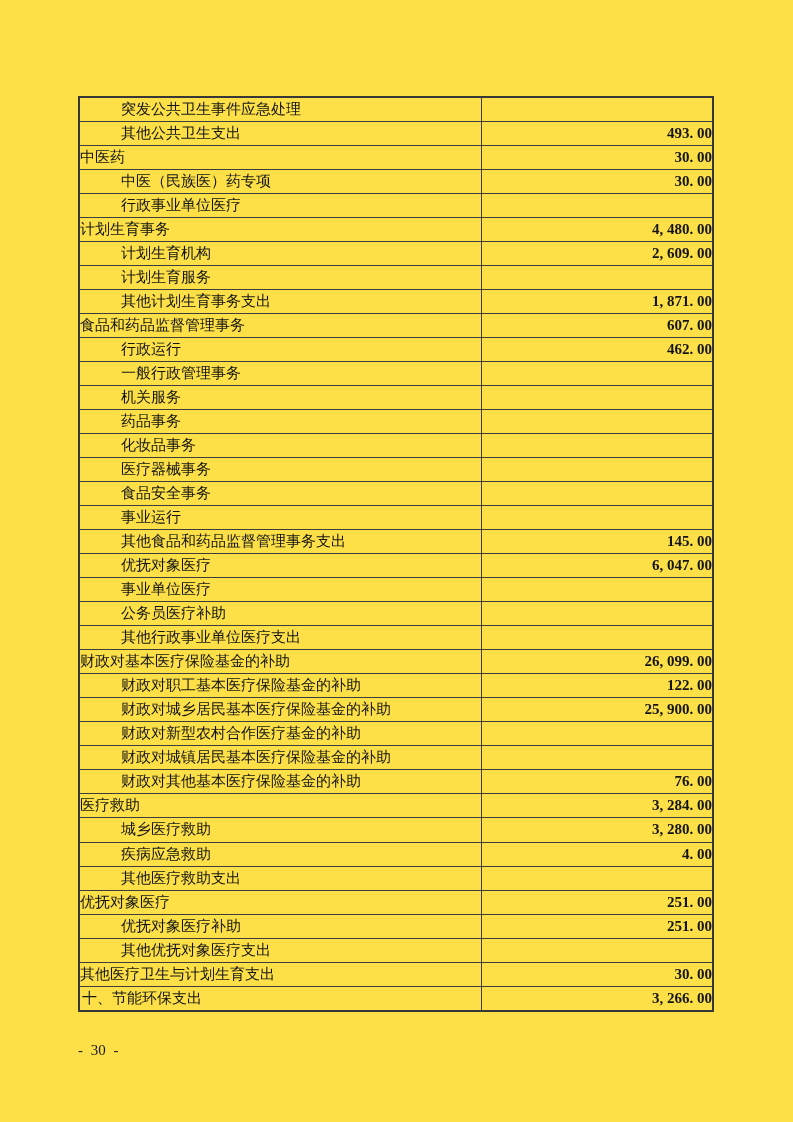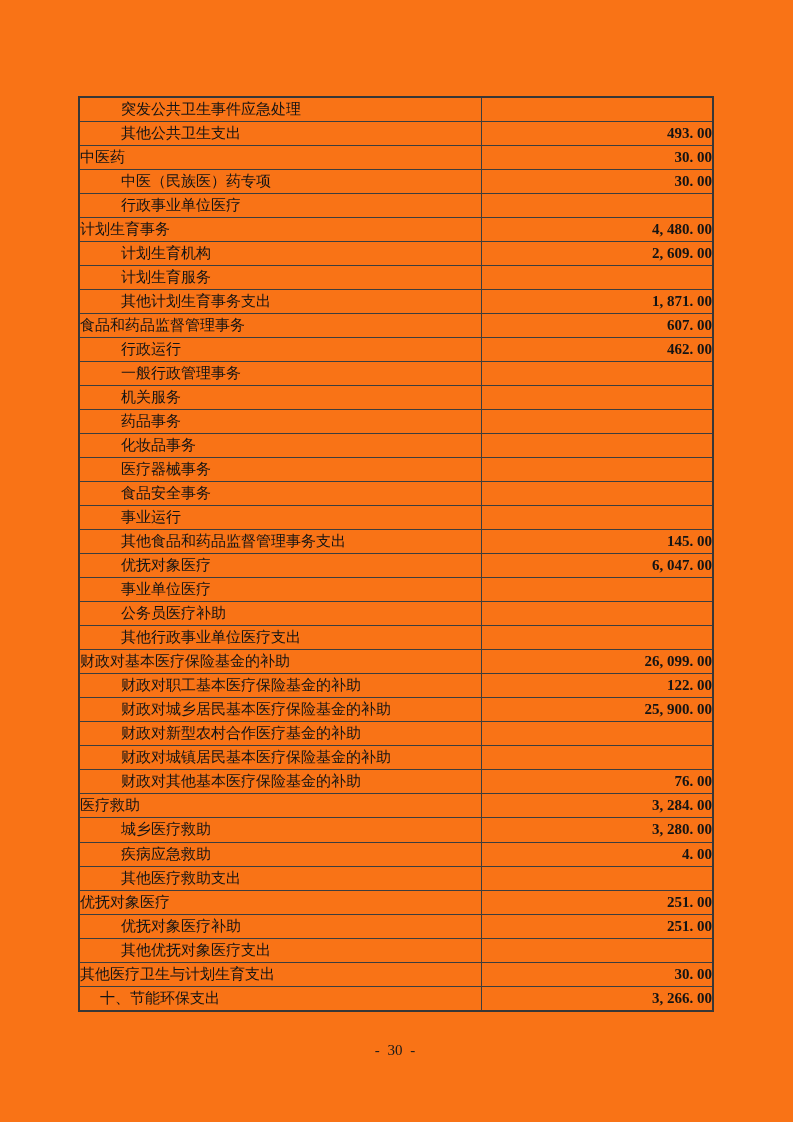--- a/index.html
+++ b/index.html
@@ -5,21 +5,21 @@
   html, body {
     margin: 0;
     padding: 0;
     background: #ffffff;
     font-family: "Liberation Serif", "DejaVu Serif", serif;
   }
   .page {
     position: relative;
     width: 793px;
     height: 1122px;
-    background: #f97316;
+    background: #fde047;
     overflow: hidden;
   }
   table.budget {
     position: absolute;
     left: 78px;
     top: 96px;
     width: 634px;
     height: 916px;
     border-collapse: collapse;
     table-layout: fixed;
@@ -31,36 +31,36 @@
     border: 1px solid #3d3d3d;
     height: 22.4px;
     padding: 0;
     vertical-align: middle;
     font-size: 15px;
     line-height: 1;
     color: #141414;
     overflow: hidden;
     white-space: nowrap;
   }
-  td.name.indent-0 { padding-left: 20px;  }
+  td.name.indent-0 { padding-left: 2px;  }
   td.name.indent-1 { }
   td.name.indent-2 { padding-left: 41px; }
   td.value {
     text-align: right;
     padding-right: 3px;
     font-weight: 700;
     font-size: 15px;
     font-family: Liberation Serif, serif;
   }
   .page-number {
     position: absolute;
     top: 1042px;
     left: 78px;
     width: 634px;
-    text-align: center;
+    text-align: left;
     font-size: 15px;
     color: #1a1a1a;
     word-spacing: 4px;
   }
 </style>
 </head>
 <body>
 
 <div class="page">
 

